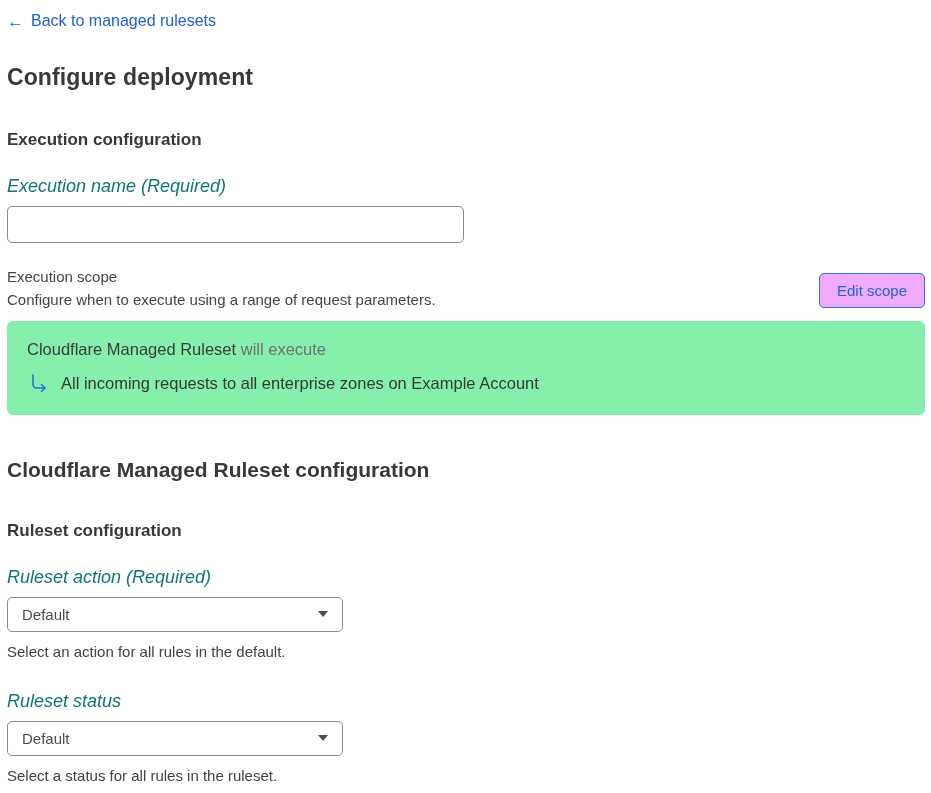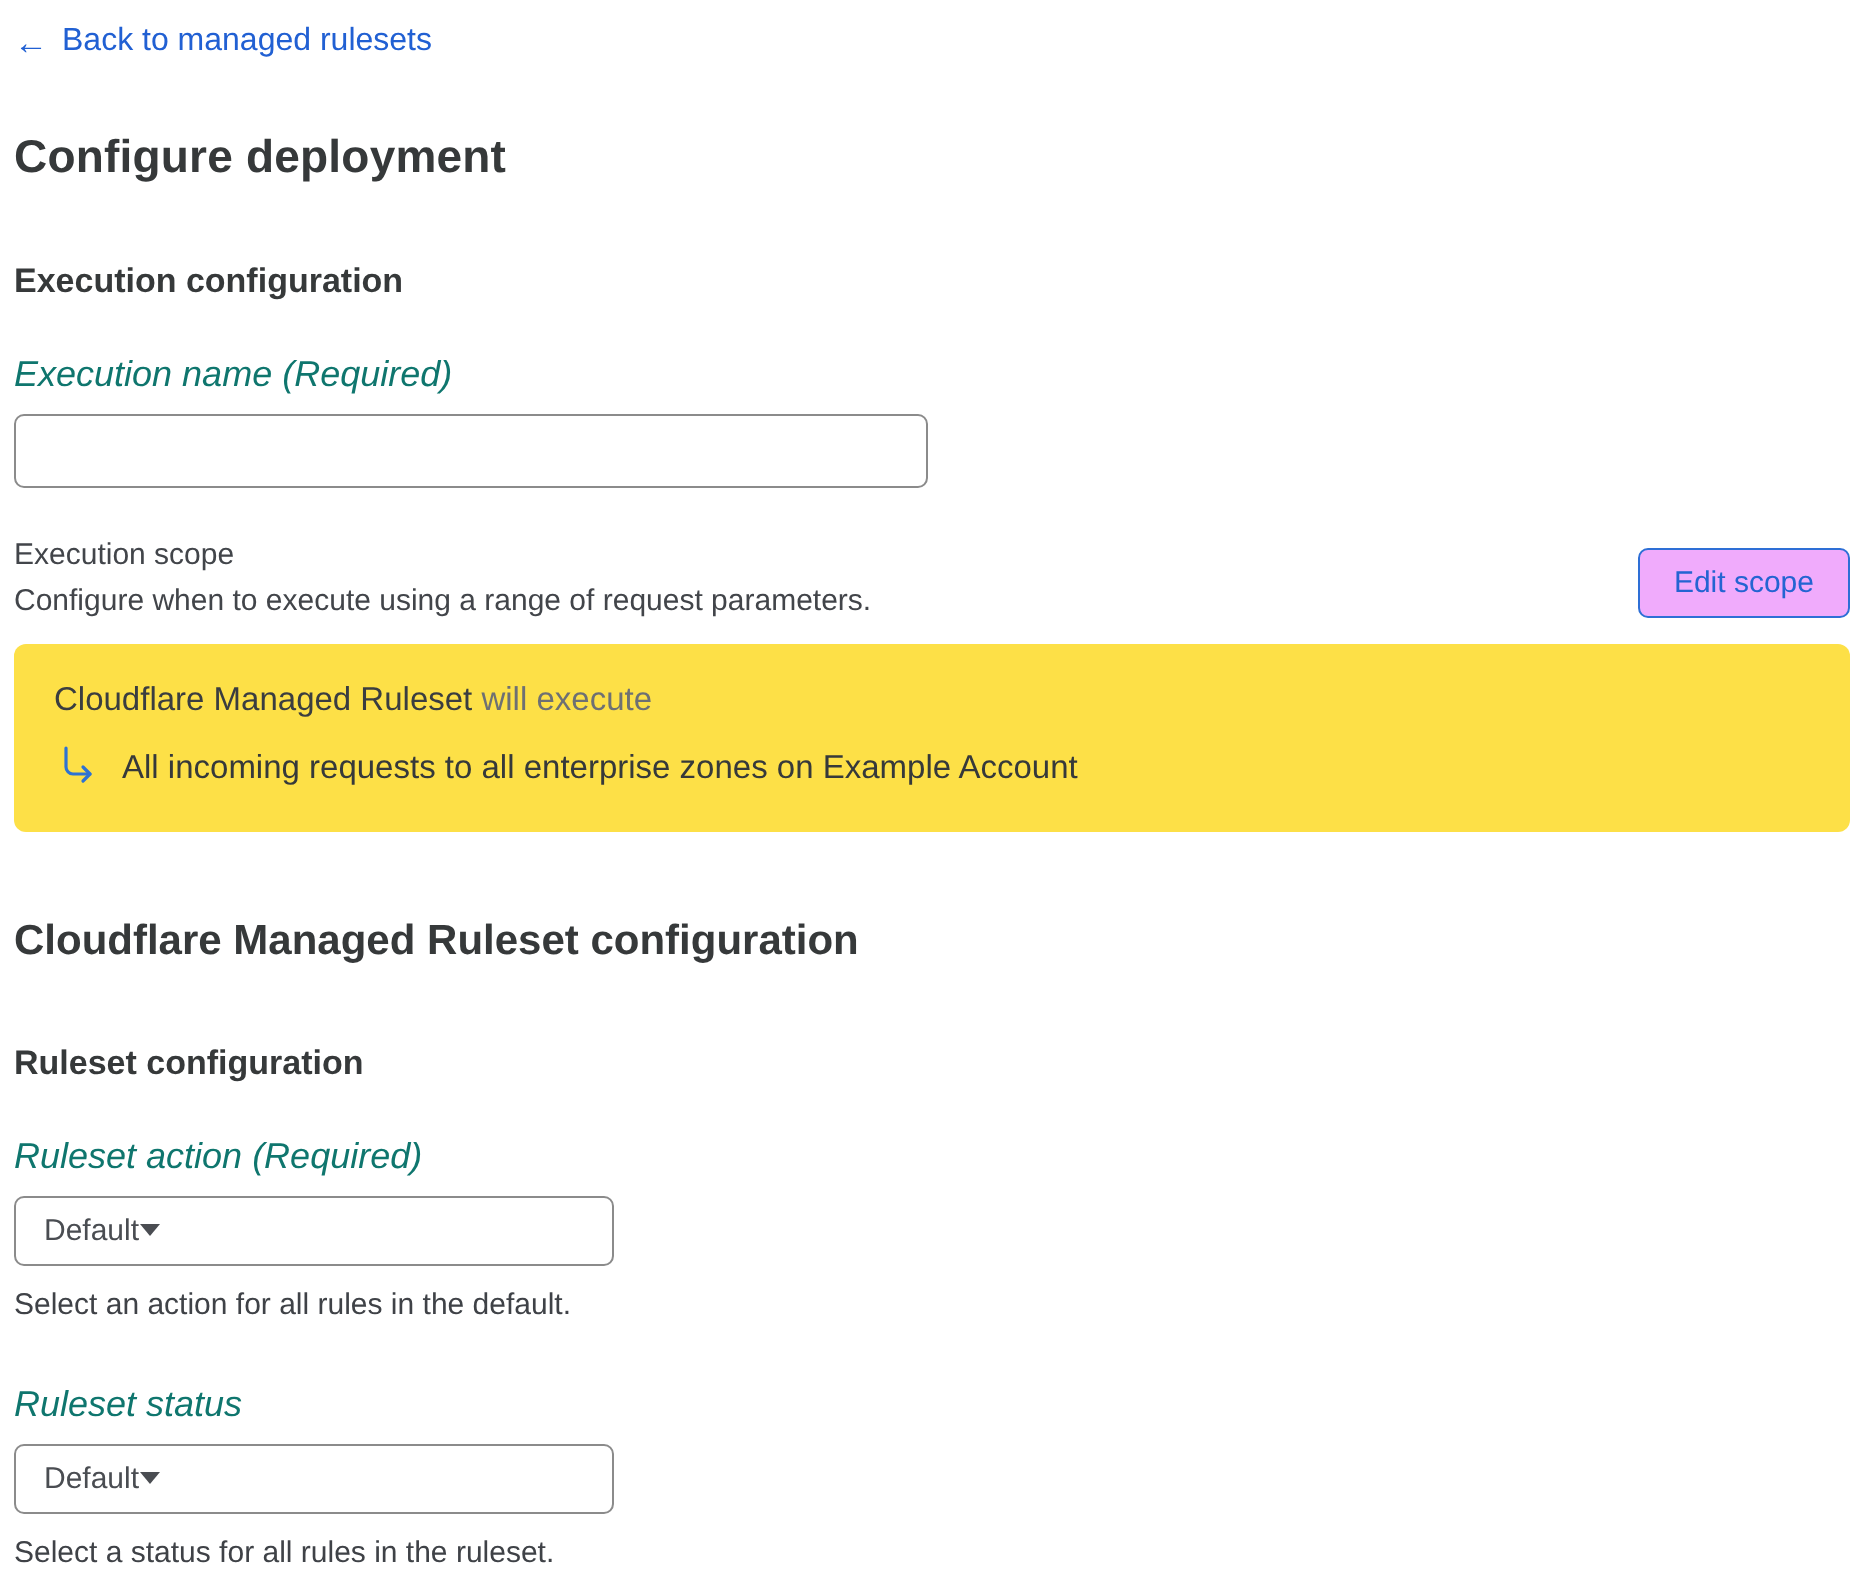--- a/index.html
+++ b/index.html
@@ -95,50 +95,50 @@
     border-radius: 5px;
     height: 35px;
     padding: 0 17px;
     cursor: pointer;
   }
 
   
   .scope-panel {
     margin-top: 13px;
     width: 918px;
-    background: #fde047;
+    background: #86efac;
     border-radius: 6px;
     padding: 19px 20px 22px 20px;
   }
   .scope-panel .line1 {
     font-size: 16.5px;
     color: #3a3d40;
   }
   .scope-panel .line1 .muted { color: #6e7073; }
   .scope-panel .line2 {
     margin-top: 15px;
     display: flex;
-    align-items: center;
+    align-items: flex-end;
     gap: 12px;
     padding-left: 3px;
     font-size: 16.5px;
     color: #36393a;
   }
   .hook-icon { flex: 0 0 auto; display: inline-flex; margin-top: -4px; }
 
   
   .select-control {
-    width: 300px;
+    width: 336px;
     height: 35px;
     border: 1px solid #8b8b8b;
     border-radius: 5px;
     background: #ffffff;
     display: flex;
     align-items: center;
-    justify-content: flex-start;
+    justify-content: space-between;
     padding: 0 14px;
     cursor: pointer;
   }
   .select-control .select-value {
     font-size: 15px;
     color: #4a4d52;
   }
   .caret {
     width: 0; height: 0;
     border-left: 5px solid transparent;

